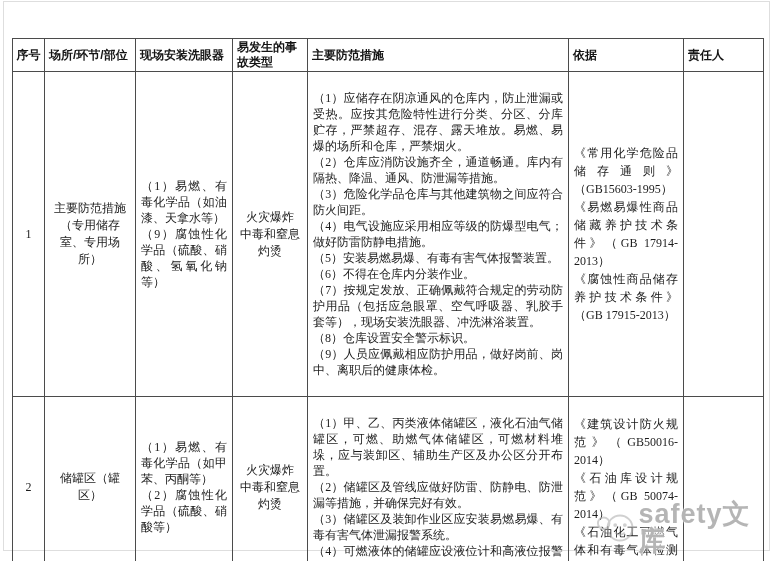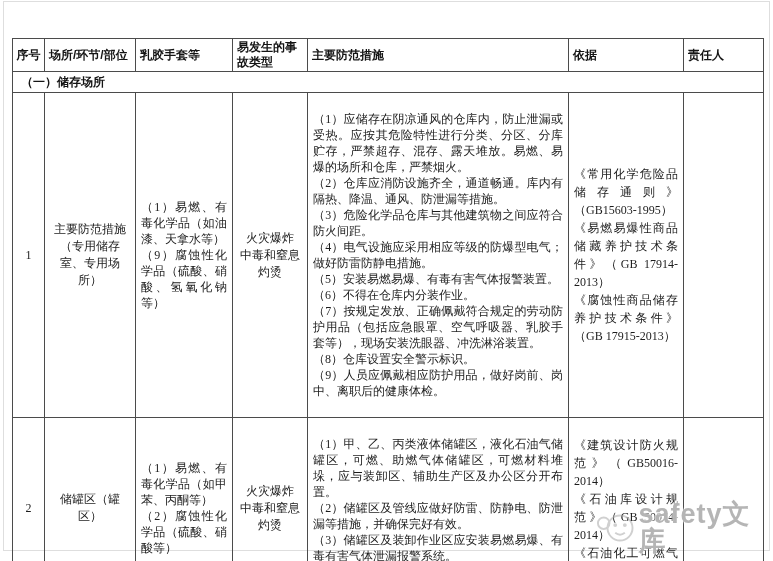--- a/index.html
+++ b/index.html
@@ -93,31 +93,28 @@
         <col style="width:97px">
       <col style="width:75px">
         <col style="width:261px">
         <col style="width:115px">
       <col style="width:80px">
     </colgroup>
     <thead>
       <tr>
         <th class="th-center">序号</th>
         <th>场所/环节/部位</th>
-        <th>乳胶手套等</th>
+        <th>现场安装洗眼器</th>
         <th>易发生的事故类型</th>
         <th>主要防范措施</th>
         <th>依据</th>
         <th>责任人</th>
       </tr>
     </thead>
     <tbody>
-      <tr class="section-row">
-        <td colspan="7">（一）储存场所</td>
-      </tr>
       <tr class="data-row-1">
         <td class="c-center">1</td>
         <td class="c-center">主要防范措施（专用储存室、专用场所）</td>
         <td class="c-text">（1）易燃、有毒化学品（如油漆、天拿水等）
 （9）腐蚀性化学品（硫酸、硝酸、氢氧化钠等）</td>
         <td class="c-center">火灾爆炸
 中毒和窒息
 灼烫</td>
         <td class="c-text">（1）应储存在阴凉通风的仓库内，防止泄漏或受热。应按其危险特性进行分类、分区、分库贮存，严禁超存、混存、露天堆放。易燃、易爆的场所和仓库，严禁烟火。
 （2）仓库应消防设施齐全，通道畅通。库内有隔热、降温、通风、防泄漏等措施。

